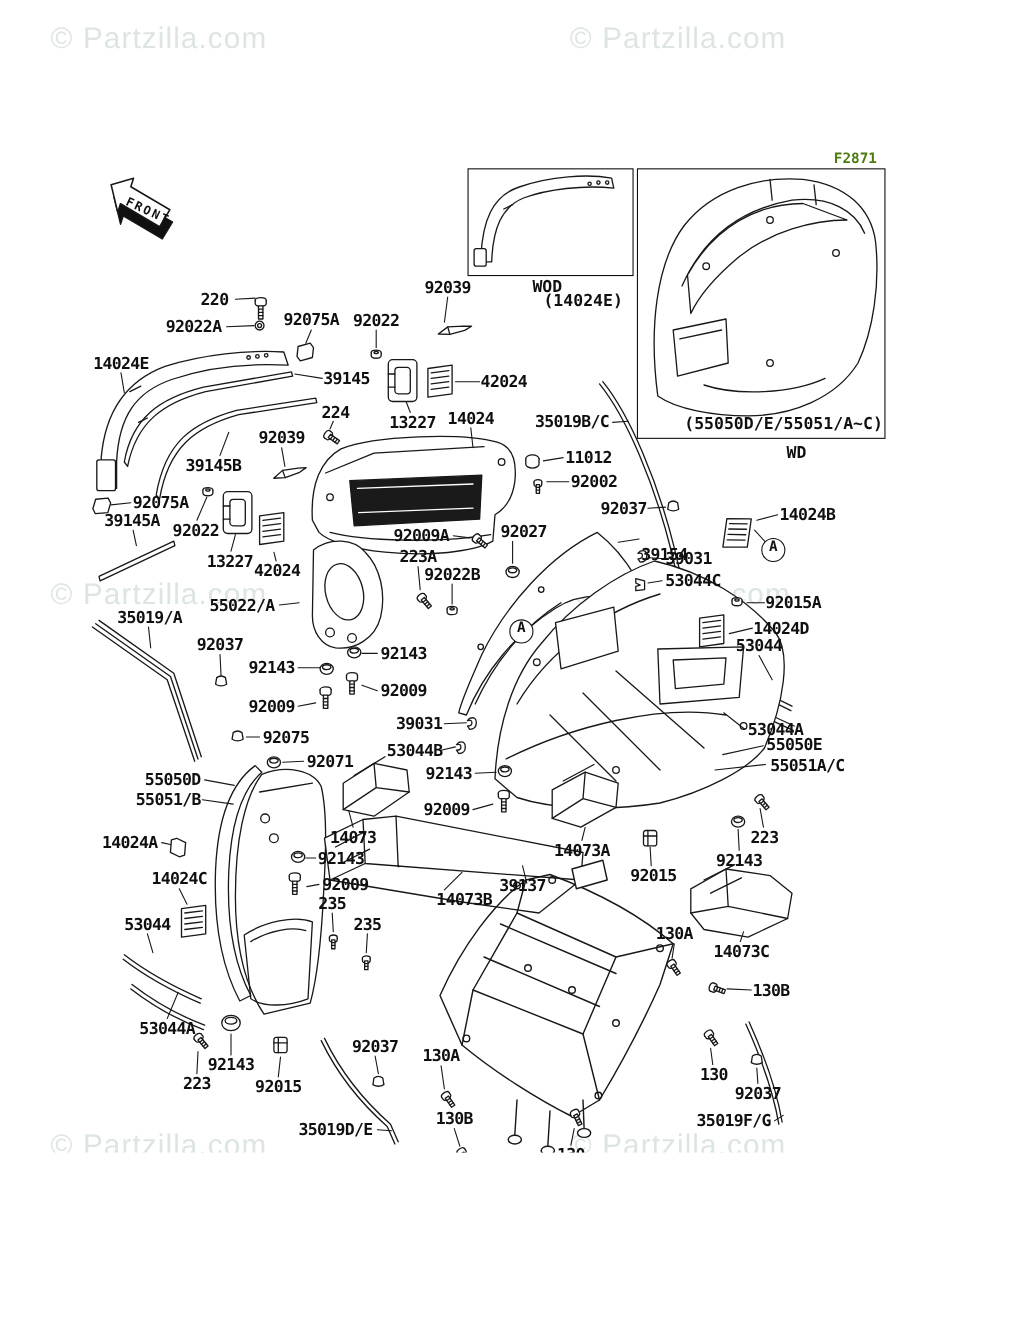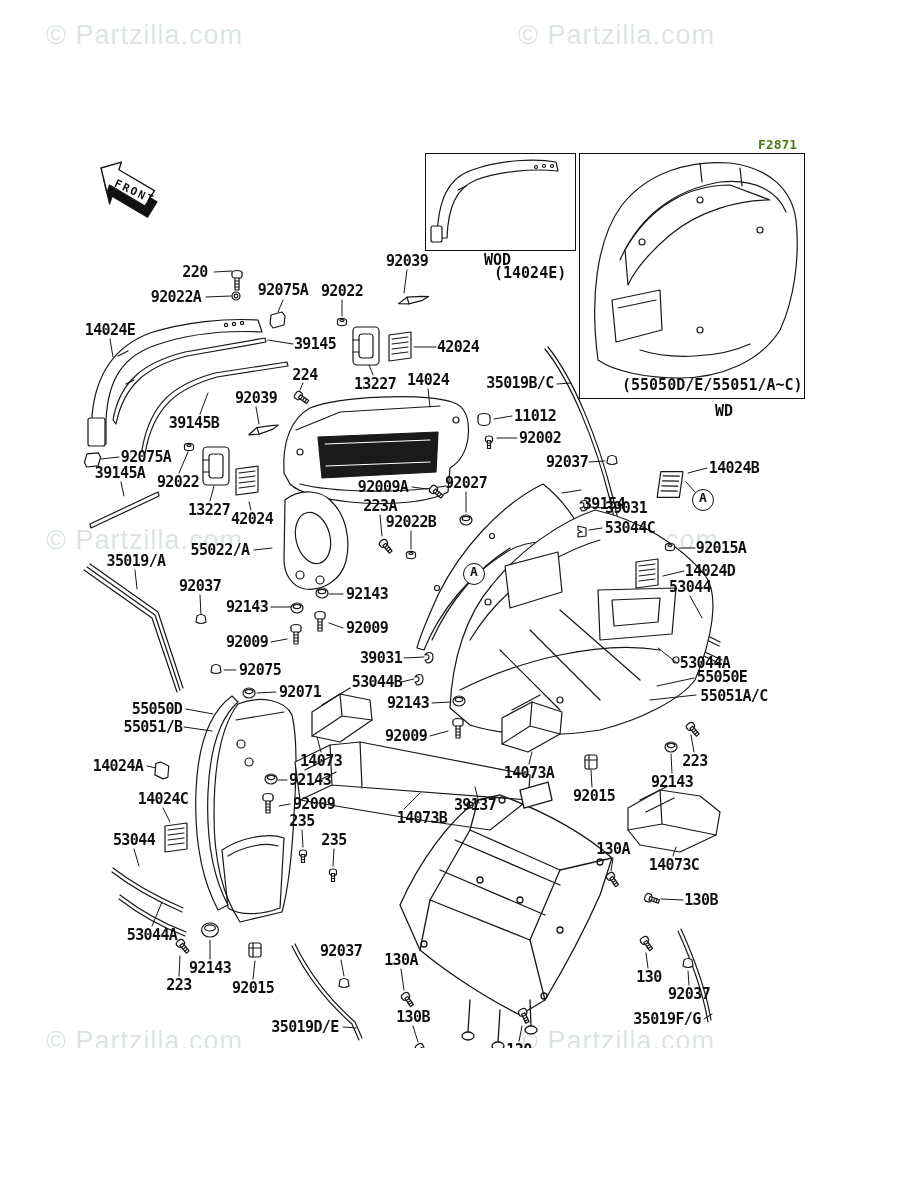--- a/index.html
+++ b/index.html
@@ -350,21 +350,21 @@
       <div class="part-label" style="left: 194px; top: 423px;">39145B</div>
       <div class="part-label" style="left: 146px; top: 457px;">92075A</div>
       <div class="part-label" style="left: 120px; top: 473px;">39145A</div>
       <div class="part-label" style="left: 178px; top: 482px;">92022</div>
       <div class="part-label" style="left: 209px; top: 510px;">13227</div>
       <div class="part-label" style="left: 252px; top: 519px;">42024</div>
       <div class="part-label" style="left: 220px; top: 550px;">55022/A</div>
       <div class="part-label" style="left: 136px; top: 561px;">35019/A</div>
       <div class="part-label" style="left: 200px; top: 586px;">92037</div>
       <div class="part-label" style="left: 383px; top: 487px;">92009A</div>
-      <div class="part-label" style="left: 466px; top: 483px;">92027</div>
+      <div class="part-label" style="left: 476px; top: 483px;">92027</div>
       <div class="part-label" style="left: 380px; top: 506px;">223A</div>
       <div class="part-label" style="left: 411px; top: 522px;">92022B</div>
       <div class="part-label" style="left: 247px; top: 607px;">92143</div>
       <div class="part-label" style="left: 367px; top: 594px;">92143</div>
       <div class="part-label" style="left: 247px; top: 642px;">92009</div>
       <div class="part-label" style="left: 367px; top: 628px;">92009</div>
       <div class="part-label" style="left: 260px; top: 670px;">92075</div>
       <div class="part-label" style="left: 300px; top: 692px;">92071</div>
       <div class="part-label" style="left: 157px; top: 709px;">55050D</div>
       <div class="part-label" style="left: 153px; top: 727px;">55051/B</div>

